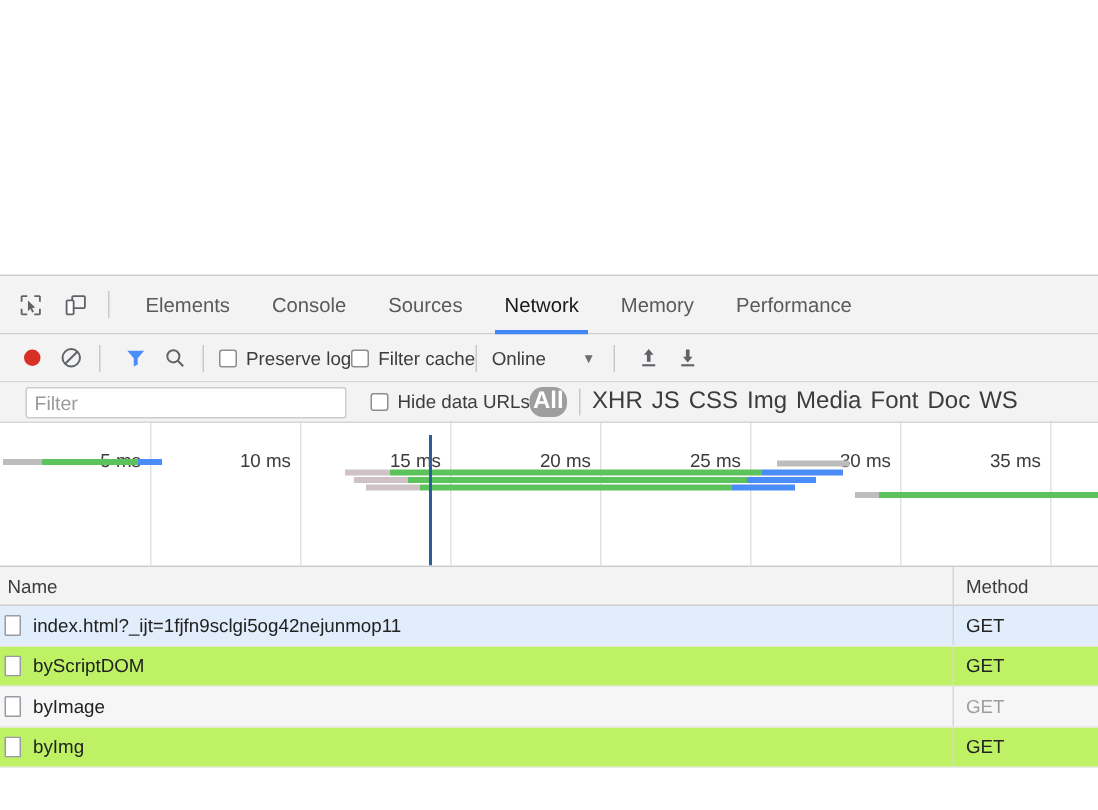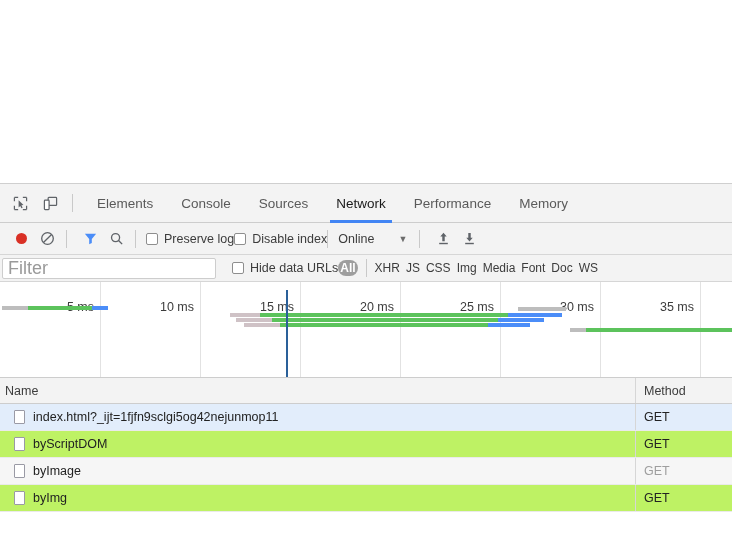--- a/index.html
+++ b/index.html
@@ -116,34 +116,34 @@
   
   .filterbar {
     position: relative;
     height: 27px;
     display: flex; align-items: center;
     background: #f3f3f3;
     border-bottom: 1px solid #d6d6d6;
   }
   .filter-input {
     width: 214px; height: 21px;
-    margin-left: 2px;
+    margin-left: 17px;
     border: 1px solid #cdcdcd;
     background: #ffffff;
     border-radius: 2px;
-    font-size: 18px;
+    font-size: 13px;
     color: #303030;
     padding: 0 5px;
     font-family: "Liberation Sans", sans-serif;
     outline: none;
   }
   .filter-input::placeholder { color: #9a9a9a; }
   .chiplist { display: flex; align-items: center; }
   .chip {
-    font-size: 12px;
+    font-size: 16px;
     color: #3c3c3c;
     padding: 1px 2px;
     margin-right: 2px;
     border-radius: 9px;
     white-space: nowrap;
   }
   .chip.sel {
     background: #9e9e9e;
     color: #ffffff;
     font-weight: bold;
@@ -200,21 +200,21 @@
     align-items: center;
     border-bottom: 1px solid #eaeaea;
     font-size: 12.5px;
     color: #222222;
   }
   .trow.selected { background: #e2edfb; }
   .trow.alt { background: #f6f6f6; }
   .name-cell {
     width: 635px;
     display: flex; align-items: flex-start;
-    padding-left: 14px;
+    padding-left: 3px;
     white-space: nowrap; overflow: hidden;
   }
   .doc-icon {
     width: 11px; height: 14px;
     border: 1px solid #9a9aa5;
     background: #ffffff;
     border-radius: 1px;
     margin-right: 8px;
     flex: 0 0 auto;
   }
@@ -256,24 +256,24 @@
       <div class="tab">
           <span>Console</span>
         </div>
       <div class="tab">
           <span>Sources</span>
         </div>
       <div class="tab active">
           <span>Network</span>
         </div>
       <div class="tab">
+          <span>Memory</span>
+        </div>
+      <div class="tab">
           <span>Performance</span>
-        </div>
-      <div class="tab">
-          <span>Memory</span>
         </div>
     </div>
 
     <div class="toolbar">
       <div class="tb-icon">
         <div class="record-dot"></div>
       </div>
       <div class="tb-icon">
         <svg width="15" height="15" viewBox="0 0 16 16" aria-hidden="true">
           <circle cx="8" cy="8" r="6.2" fill="none" stroke="#5f6368" stroke-width="1.4"></circle>
@@ -293,21 +293,21 @@
         </svg>
       </div>
       <div class="tb-sep"></div>
 
       <label class="checkwrap">
         <span class="cbox"></span>
         <span>Preserve log</span>
       </label>
       <label class="checkwrap">
         <span class="cbox"></span>
-        <span>Disable index</span>
+        <span>Filter cache</span>
       </label>
 
       <div class="tb-sep" style="margin-left:0"></div>
       <span class="throttle">Online</span>
       <span class="caret">▼</span>
       <div class="tb-sep" style="margin-left:6px"></div>
 
       <div class="tb-icon">
         <svg width="15" height="15" viewBox="0 0 16 16" aria-hidden="true">
           <path d="M8 1.8l3.4 4.1H9.3v5.0H6.7v-5.0H4.6z" fill="#5f6368"></path>

